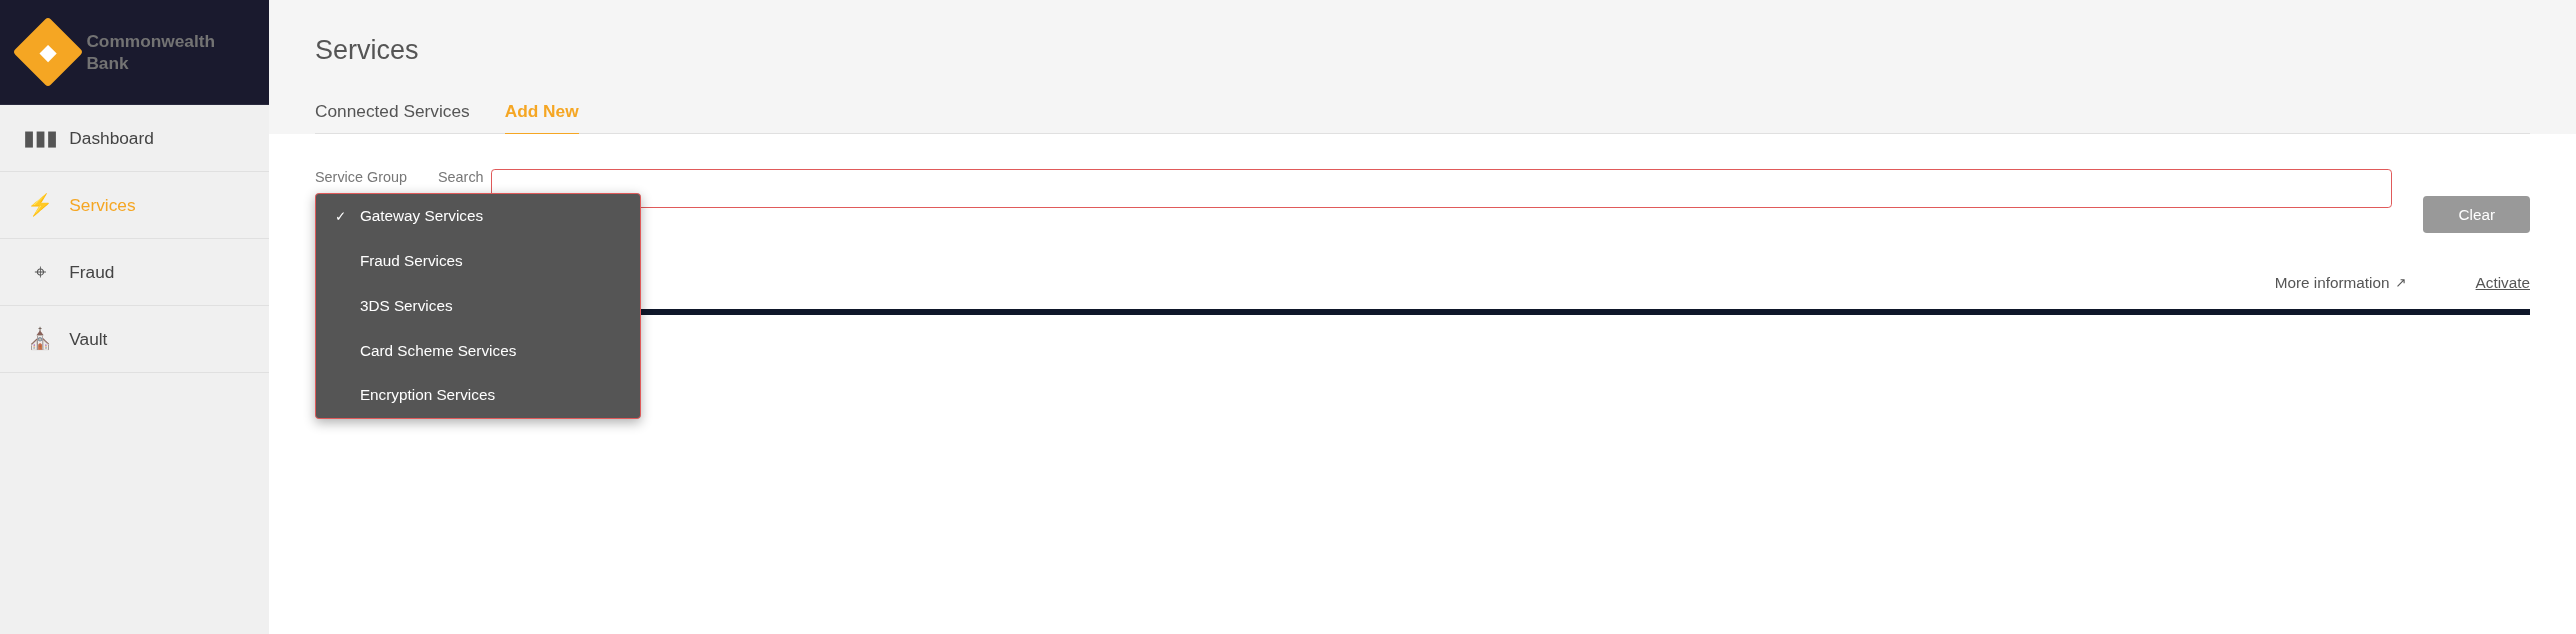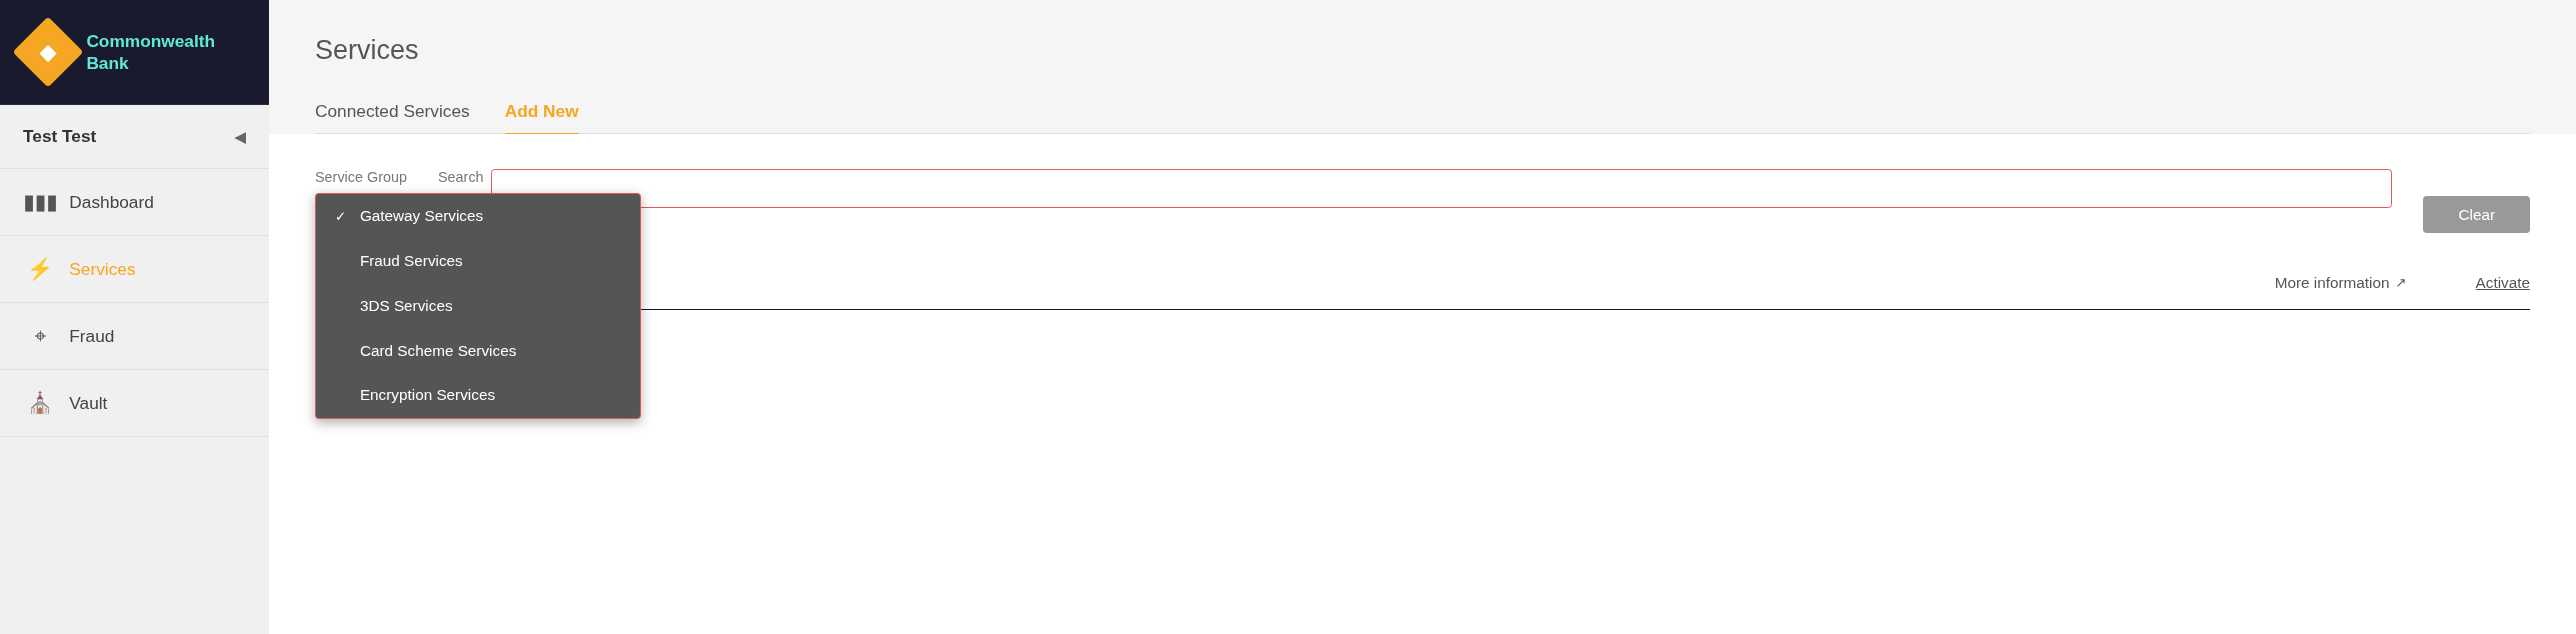--- a/index.html
+++ b/index.html
@@ -33,21 +33,21 @@
       align-items: center;
       justify-content: center;
     }
     .logo-diamond-inner {
       transform: rotate(-45deg);
       color: white;
       font-size: 21px;
       font-weight: bold;
     }
     .logo-text {
-      color: #5eead4;
+      color: #737373;
       font-size: 17.3px;
       font-weight: 600;
       line-height: 1.3;
     }
 
     
     .user-row {
       display: flex;
       align-items: center;
       justify-content: space-between;
@@ -234,21 +234,21 @@
     }
 
     
     .table-area {
       margin-top: 15.3px;
     }
     .table-row-item {
       display: flex;
       align-items: center;
       padding: 17.3px 0;
-      border-bottom: 1px solid #0f172a;
+      border-bottom: 6px solid #0f172a;
       gap: 23px;
     }
     .service-name {
       font-size: 15.3px;
       color: #333;
       flex: 1;
     }
     .more-info-link {
       color: #555;
       font-size: 15.3px;
@@ -273,24 +273,20 @@
 </head>
 <body>
 
 <div class="sidebar">
   <div class="sidebar-logo">
     <div class="logo-diamond">
       <div class="logo-diamond-inner">◆</div>
     </div>
     <div class="logo-text">Commonwealth
 Bank</div>
-  </div>
-  <div class="user-row">
-    <span class="user-name">Test Test</span>
-    <span class="collapse-arrow">◀</span>
   </div>
   <nav class="nav-items">
     <a class="nav-item">
       <span class="nav-icon">▮▮▮</span>
       <span>Dashboard</span>
     </a>
     <a class="nav-item active">
       <span class="nav-icon">⚡</span>
       <span>Services</span>
     </a>

